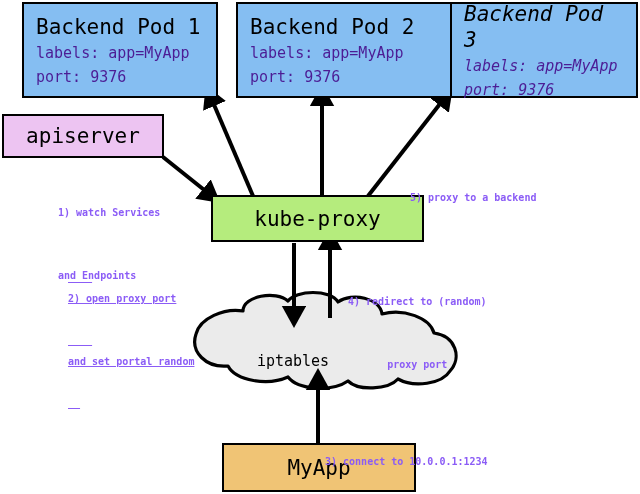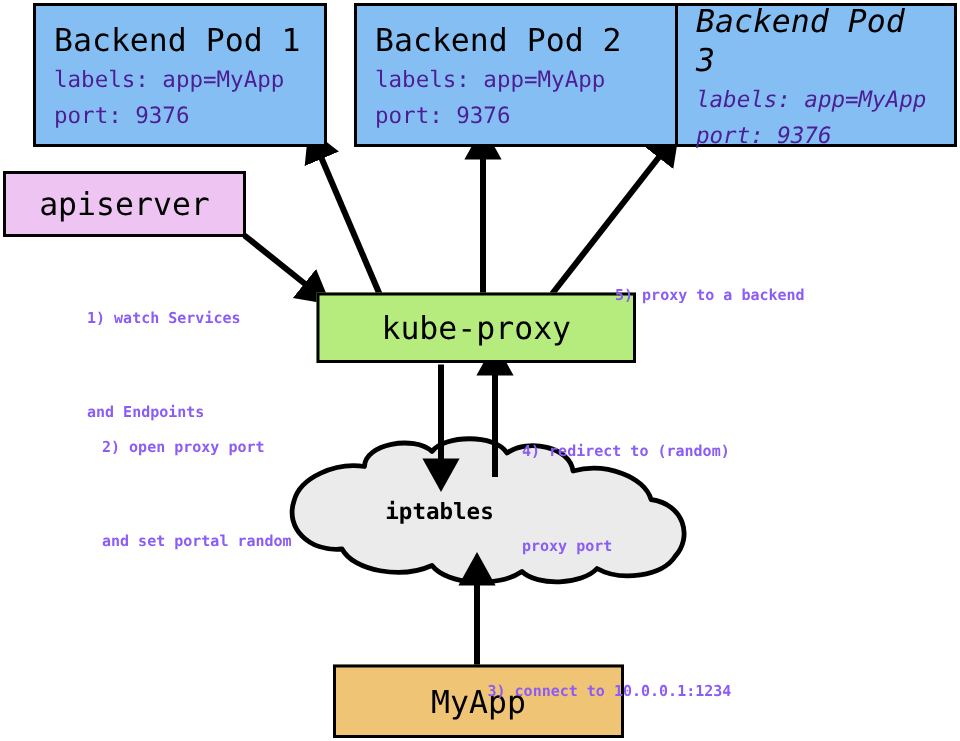--- a/index.html
+++ b/index.html
@@ -63,42 +63,41 @@
   #client{
     left:222px;top:443px;width:194px;height:49px;
     background:#f0c475;
     align-items:center;
   }
   #client .lbl{font-size:21px;line-height:24px;color:#000;}
 
   
   #iptables-label{
     position:absolute;
-    left:193px;top:332px;width:200px;
+    left:193px;top:352px;width:200px;
     text-align:center;
     font-size:15px;
     line-height:18px;
     color:#000;
-    font-weight:bold;
   }
 
   
   .step{
     position:absolute;
     font-family:"DejaVu Sans Mono", monospace;
     font-weight:bold;
     font-size:10px;
     line-height:21px;
     color:#8b5cf6;
     white-space:pre;
   }
   #step1{left:14px;top:160px;margin-left:44px;}
-  #step2{left:68px;top:246px;}
+  #step2{left:68px;top:246px;text-decoration:underline;}
   #step3{left:325px;top:409px;}
-  #step4{left:348px;top:249px;}
+  #step4{left:348px;top:249px;text-align:center;}
   #step5{left:410px;top:145px;}
 </style>
 </head>
 <body>
 
 <div id="stage">
 
   <svg class="layer arrows" viewBox="0 0 640 494">
     <defs>
       <marker id="arrowhead" markerWidth="7" markerHeight="7" refX="1.6" refY="3.1" orient="auto" markerUnits="strokeWidth">

